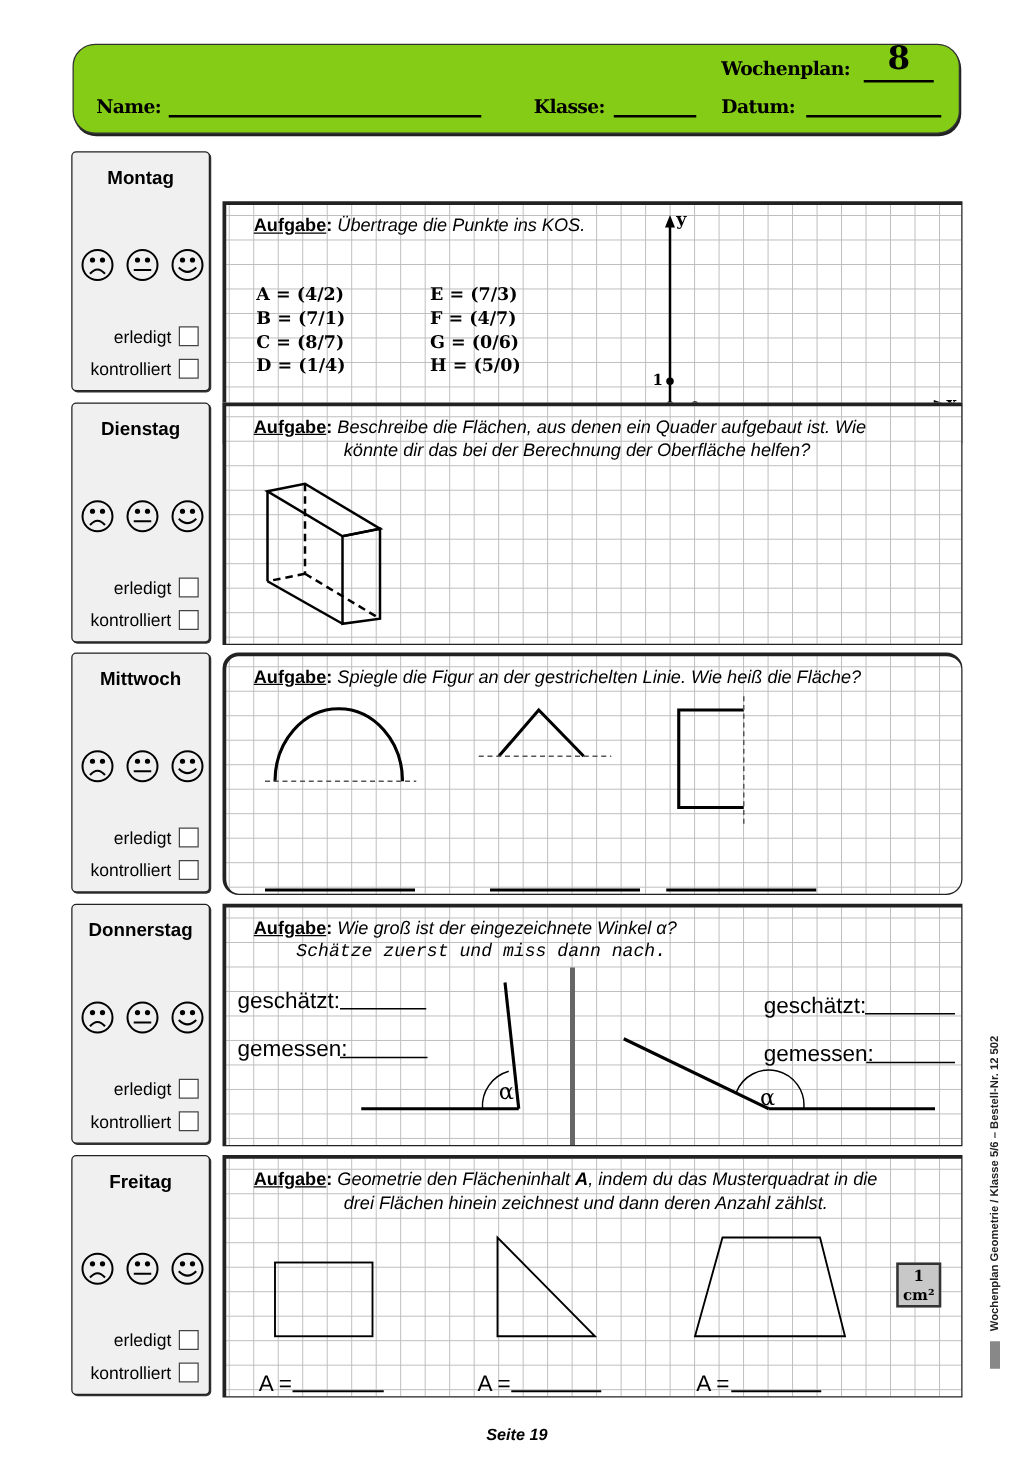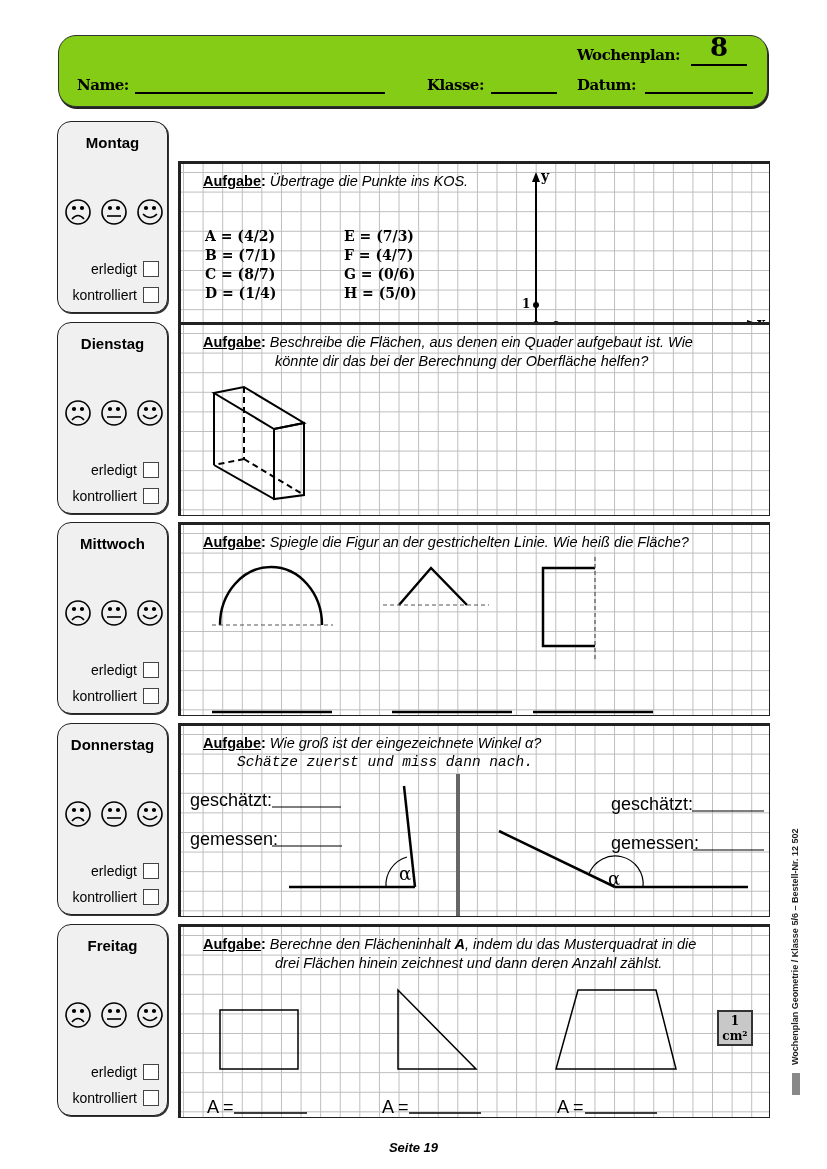--- a/index.html
+++ b/index.html
@@ -1,21 +1,21 @@
 <!DOCTYPE html>
 <html><head>
 <meta charset="utf-8">
 <style>
   html,body{margin:0;padding:0;background:#fff;}
   body{width:827px;height:1169px;position:relative;overflow:hidden;font-family:"Liberation Sans",sans-serif;color:#000;}
   .header{position:absolute;left:58px;top:35px;width:708px;height:70px;background:#84cc16;border:1.5px solid #333;border-radius:18px;box-shadow:1px 2px 0 #222;}
   .hdr-label{position:absolute;font-family:"DejaVu Serif","Liberation Serif",serif;font-weight:bold;font-size:15px;letter-spacing:-0.5px;}
   .hdr-line{position:absolute;border-bottom:2px solid #000;}
   .hdr-num{position:absolute;font-family:"DejaVu Serif",serif;font-weight:bold;font-size:26px;text-align:center;}
-  .side{position:absolute;left:57px;width:109px;height:190px;background:#f0f0f0;border:1.5px solid #222;border-radius:14px;box-shadow:1px 1px 0 #333;}
+  .side{position:absolute;left:57px;width:109px;height:190px;background:#f0f0f0;border:1.5px solid #222;border-radius:4px;box-shadow:1px 1px 0 #333;}
   .day{position:absolute;top:12px;left:0;width:100%;text-align:center;font-weight:bold;font-size:15px;}
   .smileys{position:absolute;top:76px;left:6px;width:100px;height:28px;}
   .chk-row{position:absolute;right:8px;font-size:14px;display:flex;align-items:center;gap:6px;}
   .chk{width:14px;height:14px;border:1px solid #444;background:#fff;display:inline-block;}
   .main{position:absolute;left:178px;width:588px;height:190px;border:1.5px solid #222;border-top:3px solid #222;border-left:3px solid #222;
     background-color:#fff;
     background-image:linear-gradient(to right,#bdbdbd 1px,transparent 1px),linear-gradient(to bottom,#bdbdbd 1px,transparent 1px);
     background-size:19.6px 19.6px;background-position:2px 8px;overflow:hidden;}
   .task{position:absolute;left:22px;top:8px;font-size:14.5px;font-style:italic;line-height:19px;}
   .task b{font-style:normal;text-decoration:underline;}
@@ -249,21 +249,21 @@
       <line x1="33" y1="68" x2="33" y2="140"></line>
       <line x1="33" y1="140" x2="93" y2="174"></line>
       <polygon points="93,104 123,98 123,170 93,174"></polygon>
       <line x1="63" y1="62" x2="63" y2="134" stroke-dasharray="6,4"></line>
       <line x1="63" y1="134" x2="33" y2="140" stroke-dasharray="6,4"></line>
       <line x1="63" y1="134" x2="123" y2="170" stroke-dasharray="6,4"></line>
     </g>
   </svg>
 </div>
 
-<div class="main" style="top:522px;">
+<div class="main" style="top:522px;border-radius:13px;">
   <div class="task"><b>Aufgabe</b><span class="colon">:</span><span> Spiegle die Figur an der gestrichelten Linie. Wie heiß die Fläche?</span></div>
   <svg width="588" height="190">
     <g stroke="#000" stroke-width="2.5" fill="none">
       <path d="M39,100 A51,58 0 0 1 141,100"></path>
       <polyline points="218,80 250,43 286,80"></polyline>
       <polyline points="414,43 362,43 362,121 414,121"></polyline>
     </g>
     <g stroke="#555" stroke-width="1.2" stroke-dasharray="4,3">
       <line x1="31" y1="100" x2="152" y2="100"></line>
       <line x1="202" y1="80" x2="308" y2="80"></line>
@@ -298,21 +298,21 @@
     </g>
     <path d="M205,161 A29,29 0 0 1 226,131" stroke="#000" stroke-width="1.2" fill="none"></path>
     <path d="M408,148 A28,28 0 0 1 462,161" stroke="#000" stroke-width="1.2" fill="none"></path>
     <line x1="277" y1="48" x2="277" y2="190" stroke="#666" stroke-width="4"></line>
   </svg>
   <span class="lbl" style="left:218px;top:137px;font-family:'DejaVu Serif',serif;">α</span>
   <span class="lbl" style="left:427px;top:142px;font-family:'DejaVu Serif',serif;">α</span>
 </div>
 
 <div class="main" style="top:924px;">
-  <div class="task"><b>Aufgabe</b><span class="colon">:</span><span> Berechne den Flächeninhalt </span><span style="font-weight:bold;">A</span><span>, indem du das Musterquadrat in die</span><span class="cont" style="padding-left:72px;">drei Flächen hinein zeichnest und dann deren Anzahl zählst.</span></div>
+  <div class="task"><b>Aufgabe</b><span class="colon">:</span><span> Geometrie den Flächeninhalt </span><span style="font-weight:bold;">A</span><span>, indem du das Musterquadrat in die</span><span class="cont" style="padding-left:72px;">drei Flächen hinein zeichnest und dann deren Anzahl zählst.</span></div>
   <svg width="588" height="190">
     <g stroke="#000" stroke-width="1.5" fill="none">
       <rect x="39" y="83" width="78" height="59"></rect>
       <polygon points="217,63 217,142 295,142"></polygon>
       <polygon points="397,63 475,63 495,142 375,142"></polygon>
       <line x1="53" y1="186" x2="126" y2="186"></line>
       <line x1="228" y1="186" x2="300" y2="186"></line>
       <line x1="404" y1="186" x2="476" y2="186"></line>
     </g>
   </svg>

